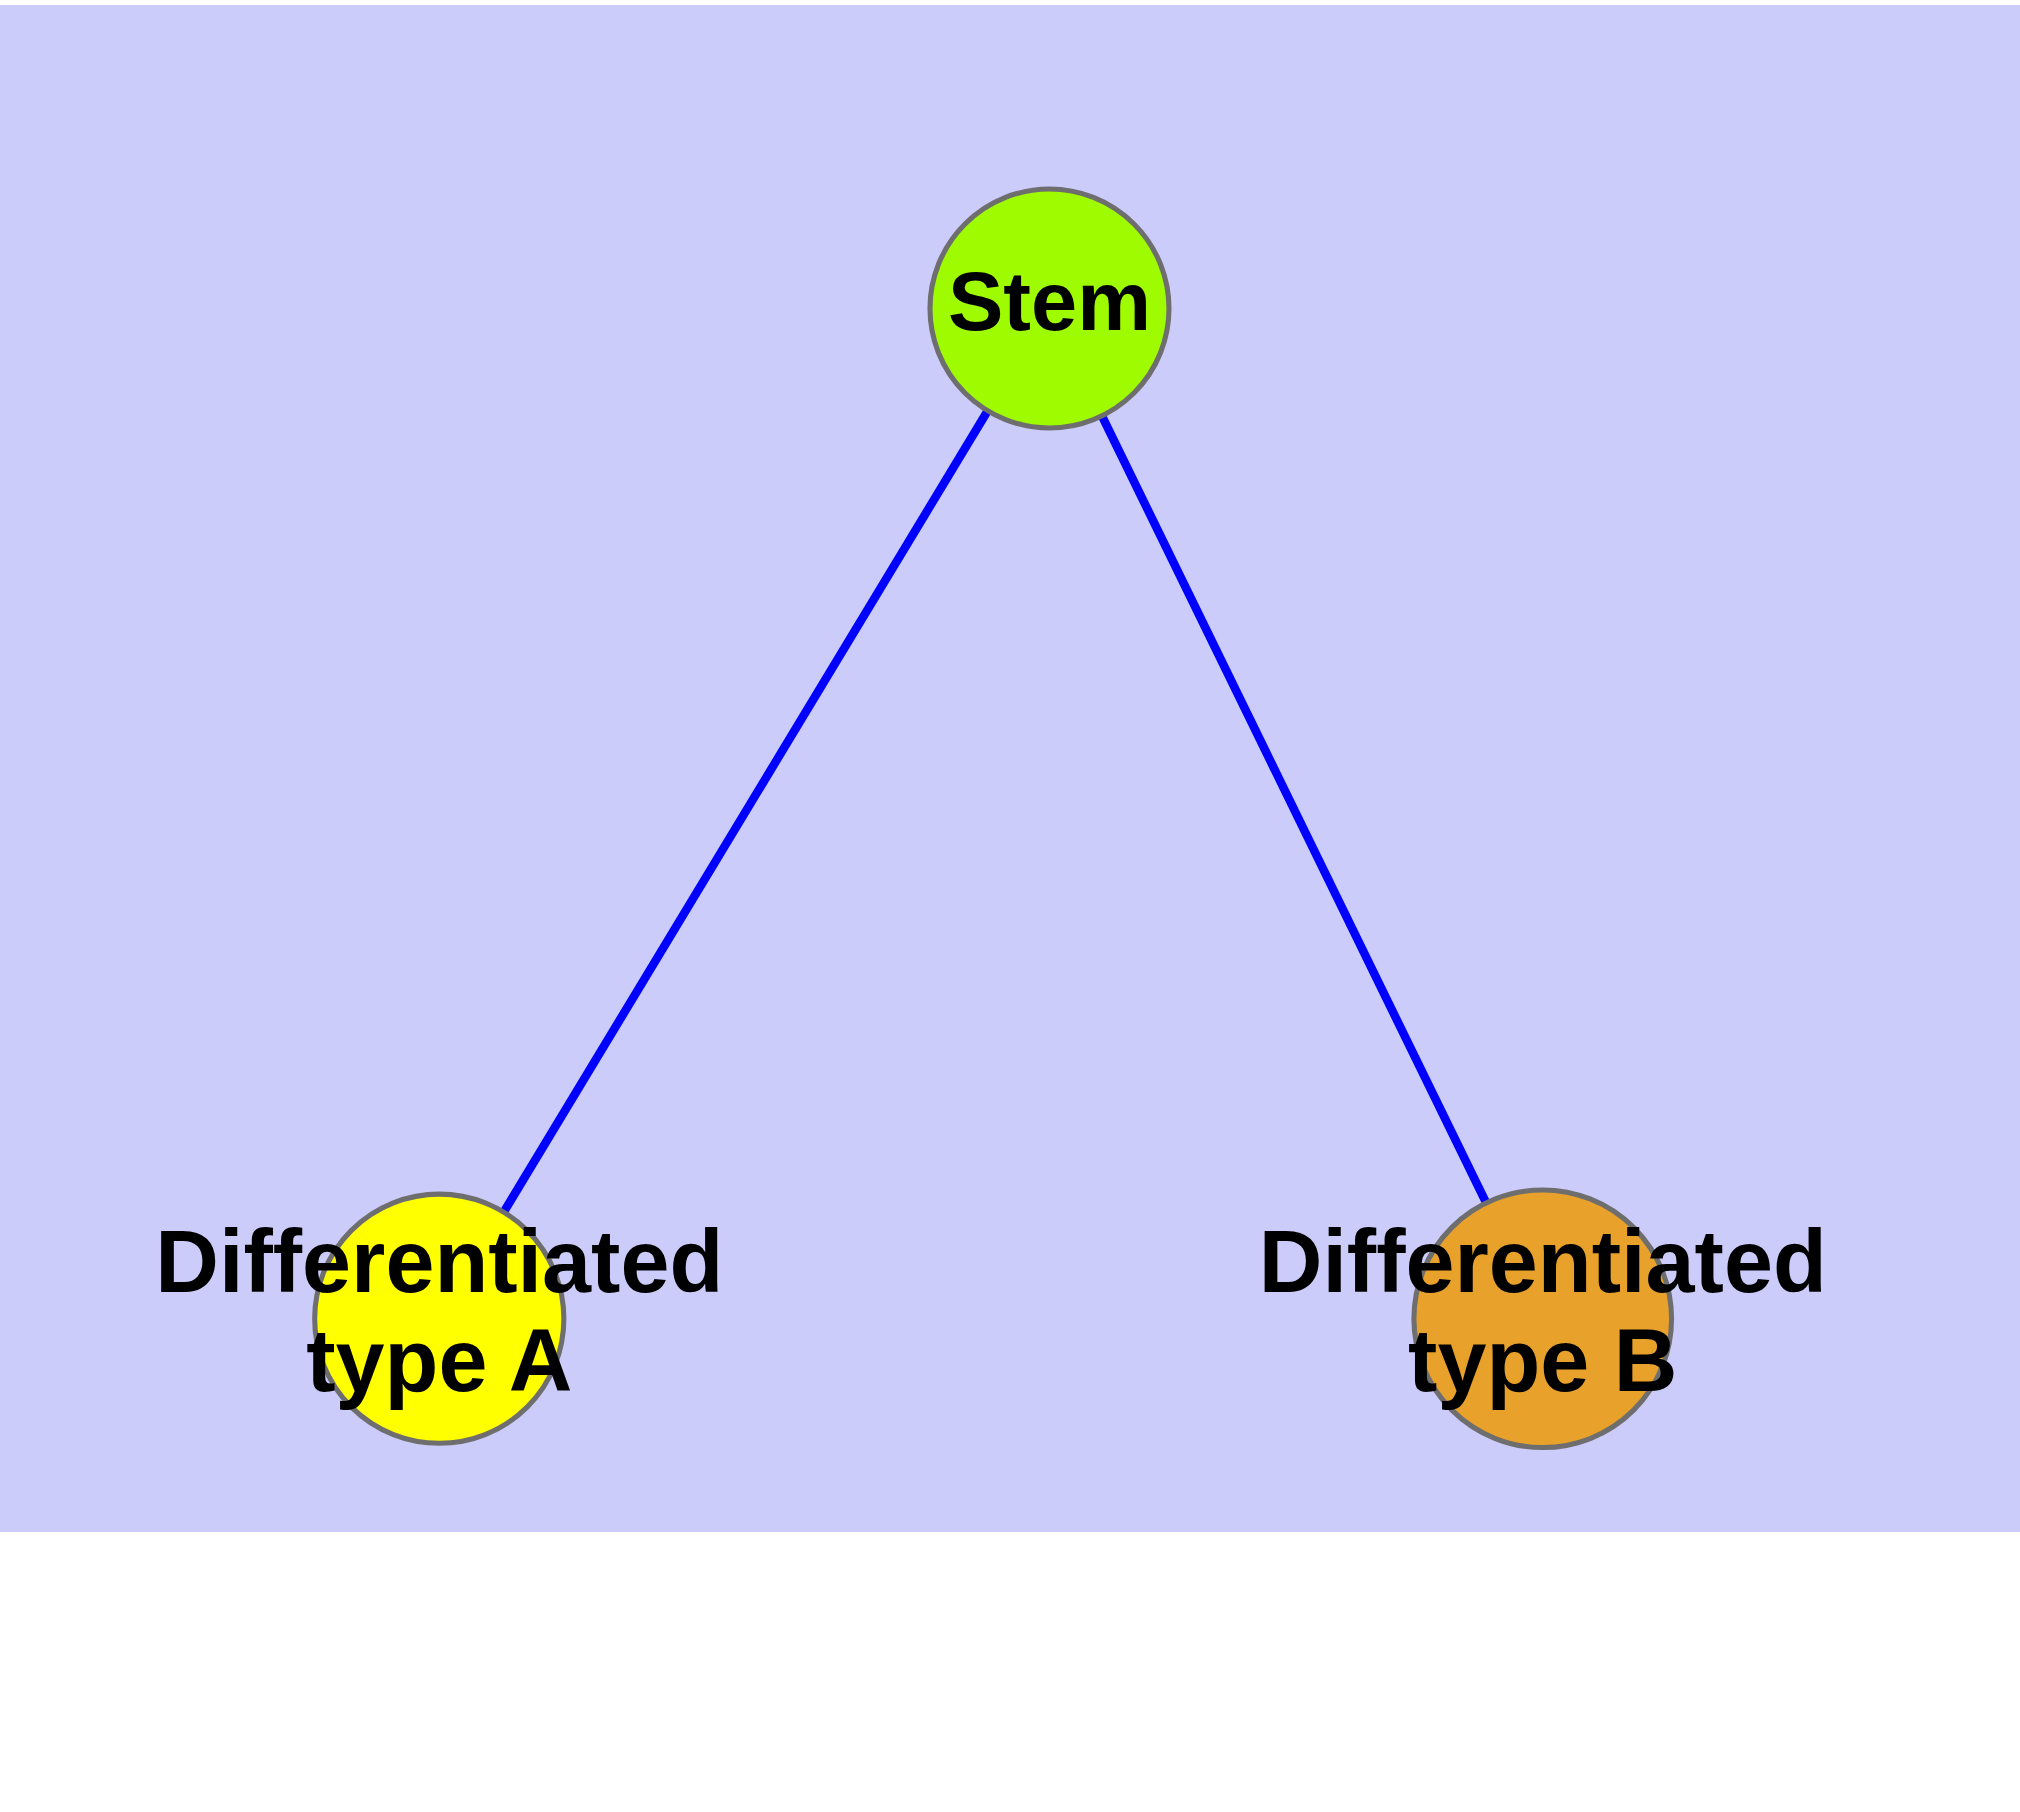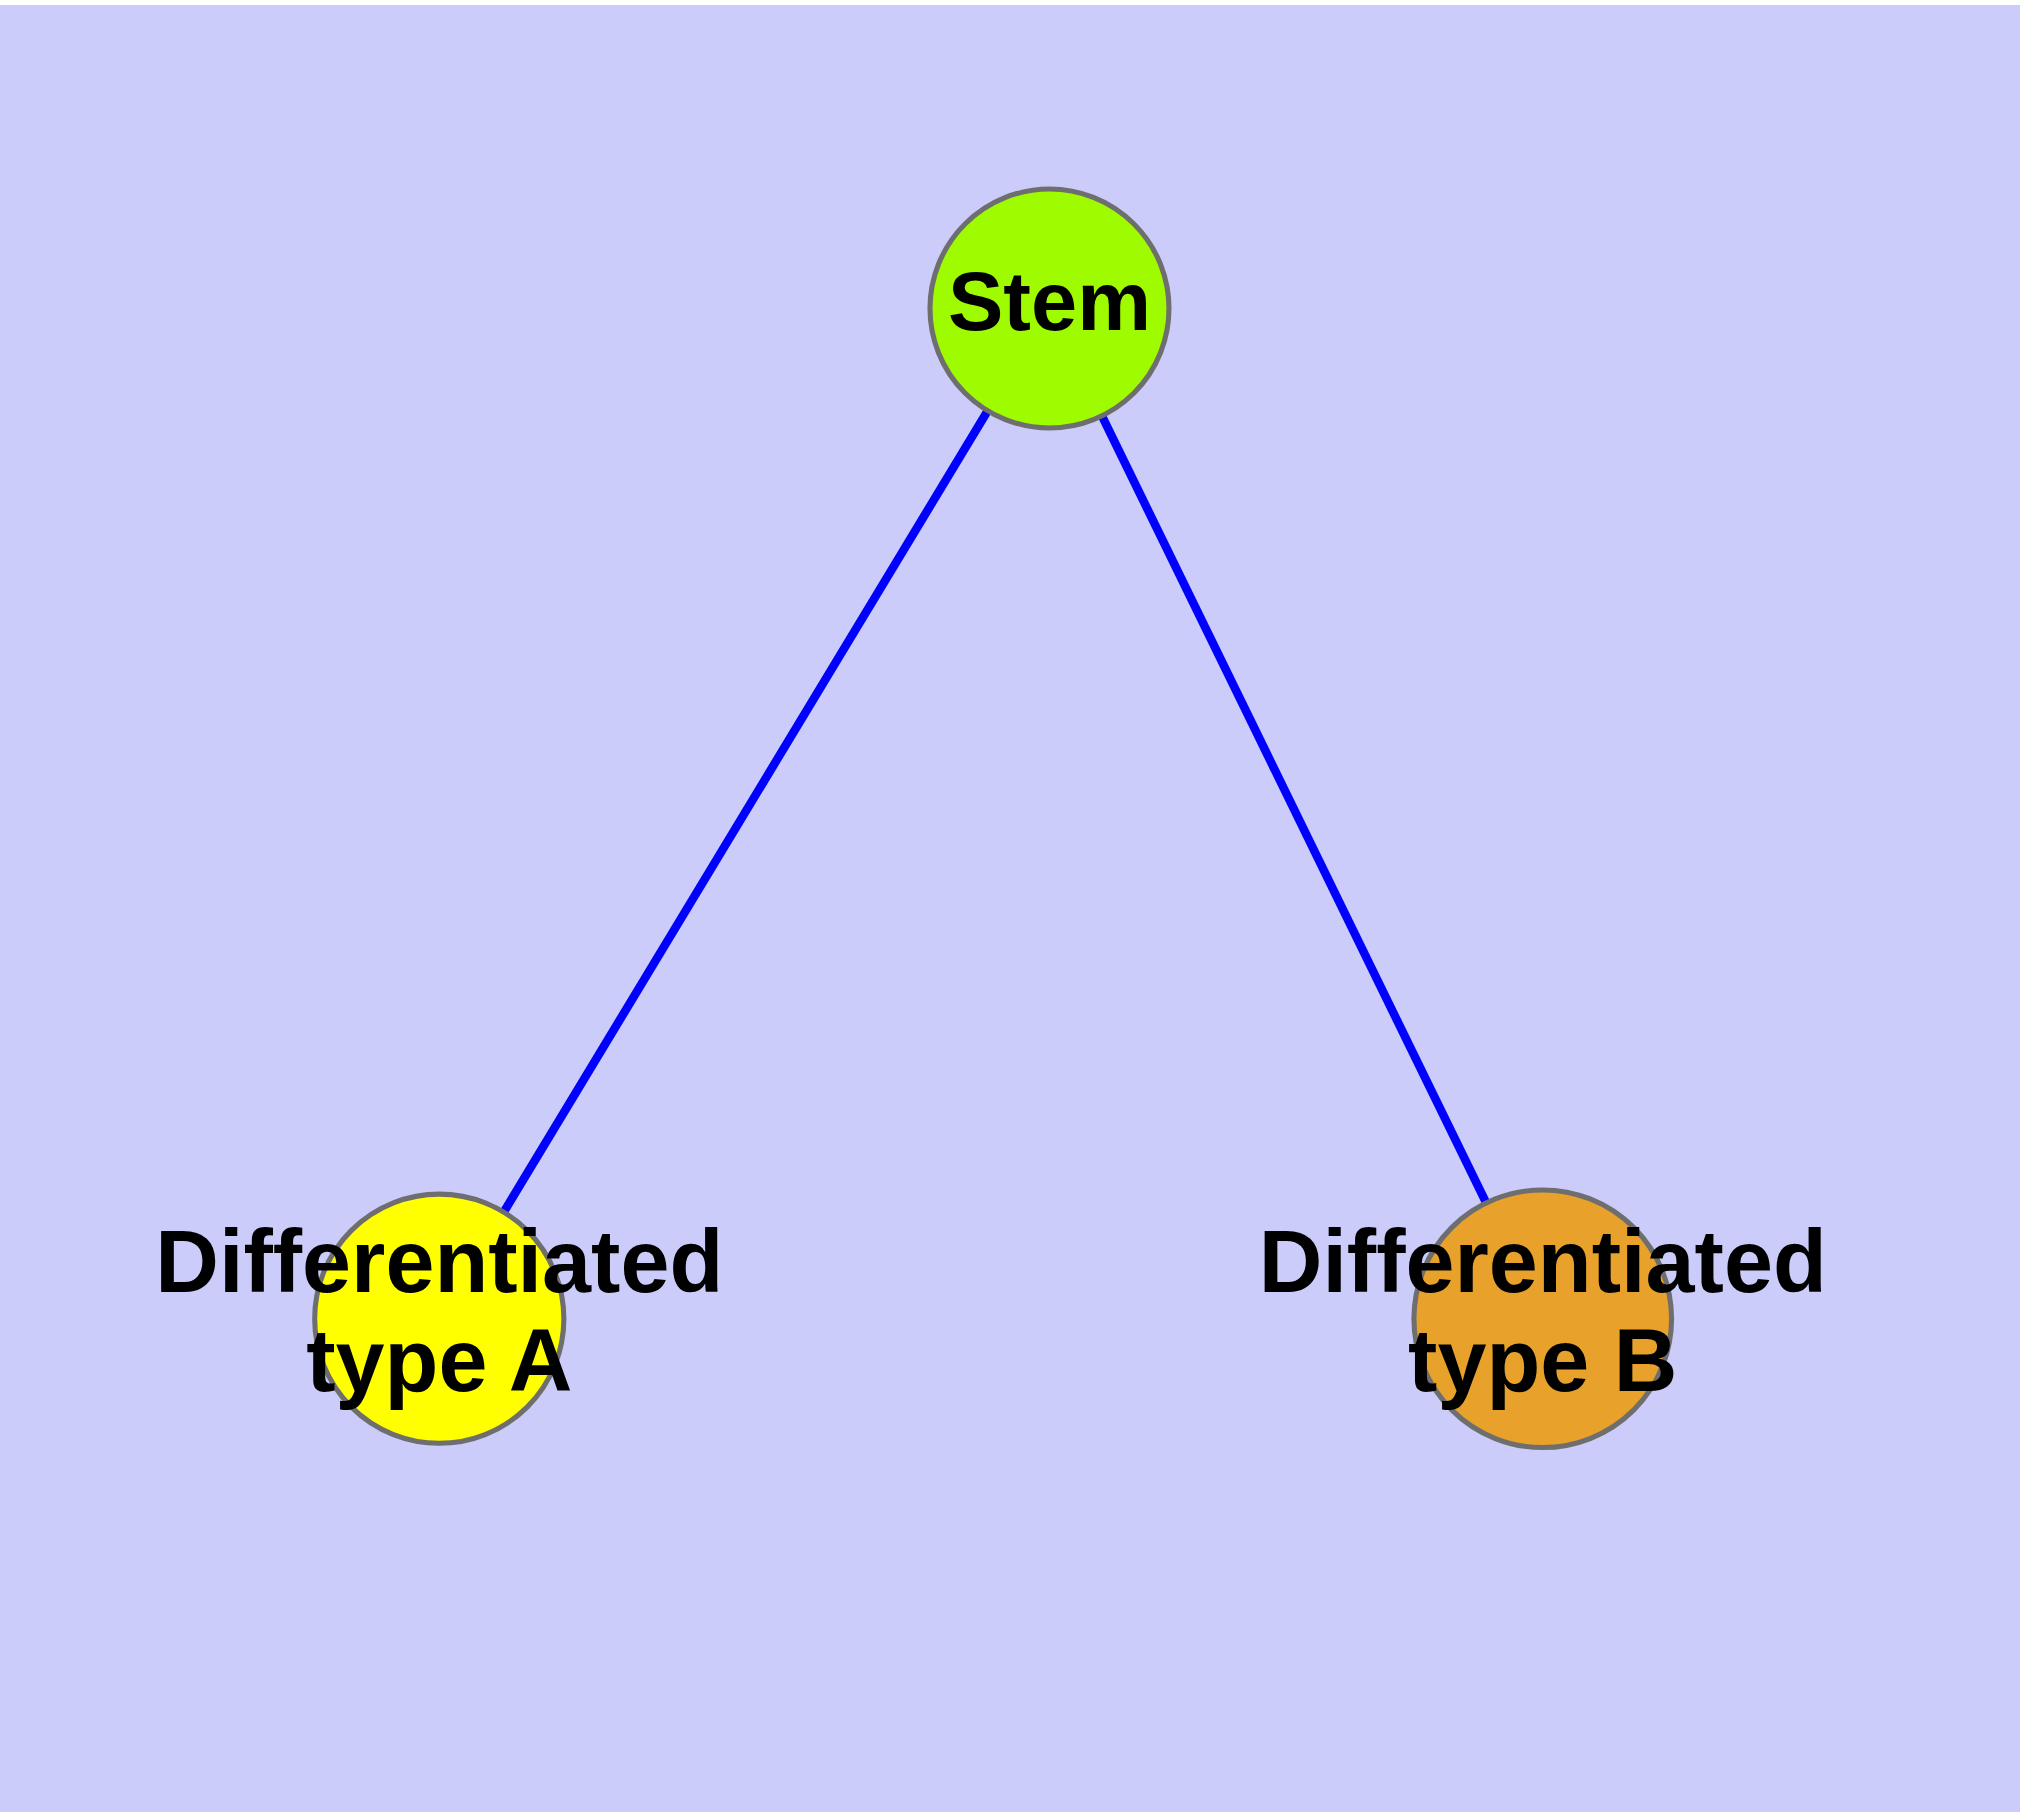--- a/index.html
+++ b/index.html
@@ -4,21 +4,21 @@
 <title>Cell differentiation graph</title>
 <style>
   html, body {
     margin: 0;
     padding: 0;
     background: #ffffff;
   }
   #canvas {
     position: relative;
     width: 2021px;
-    height: 1812px;
+    height: 1532px;
     background: #ffffff;
     overflow: hidden;
   }
   #plot-area {
     position: absolute;
     left: 0;
     top: 5.1px;
     width: 2021px;
     height: 1807px;
     background: #ccccfb;

